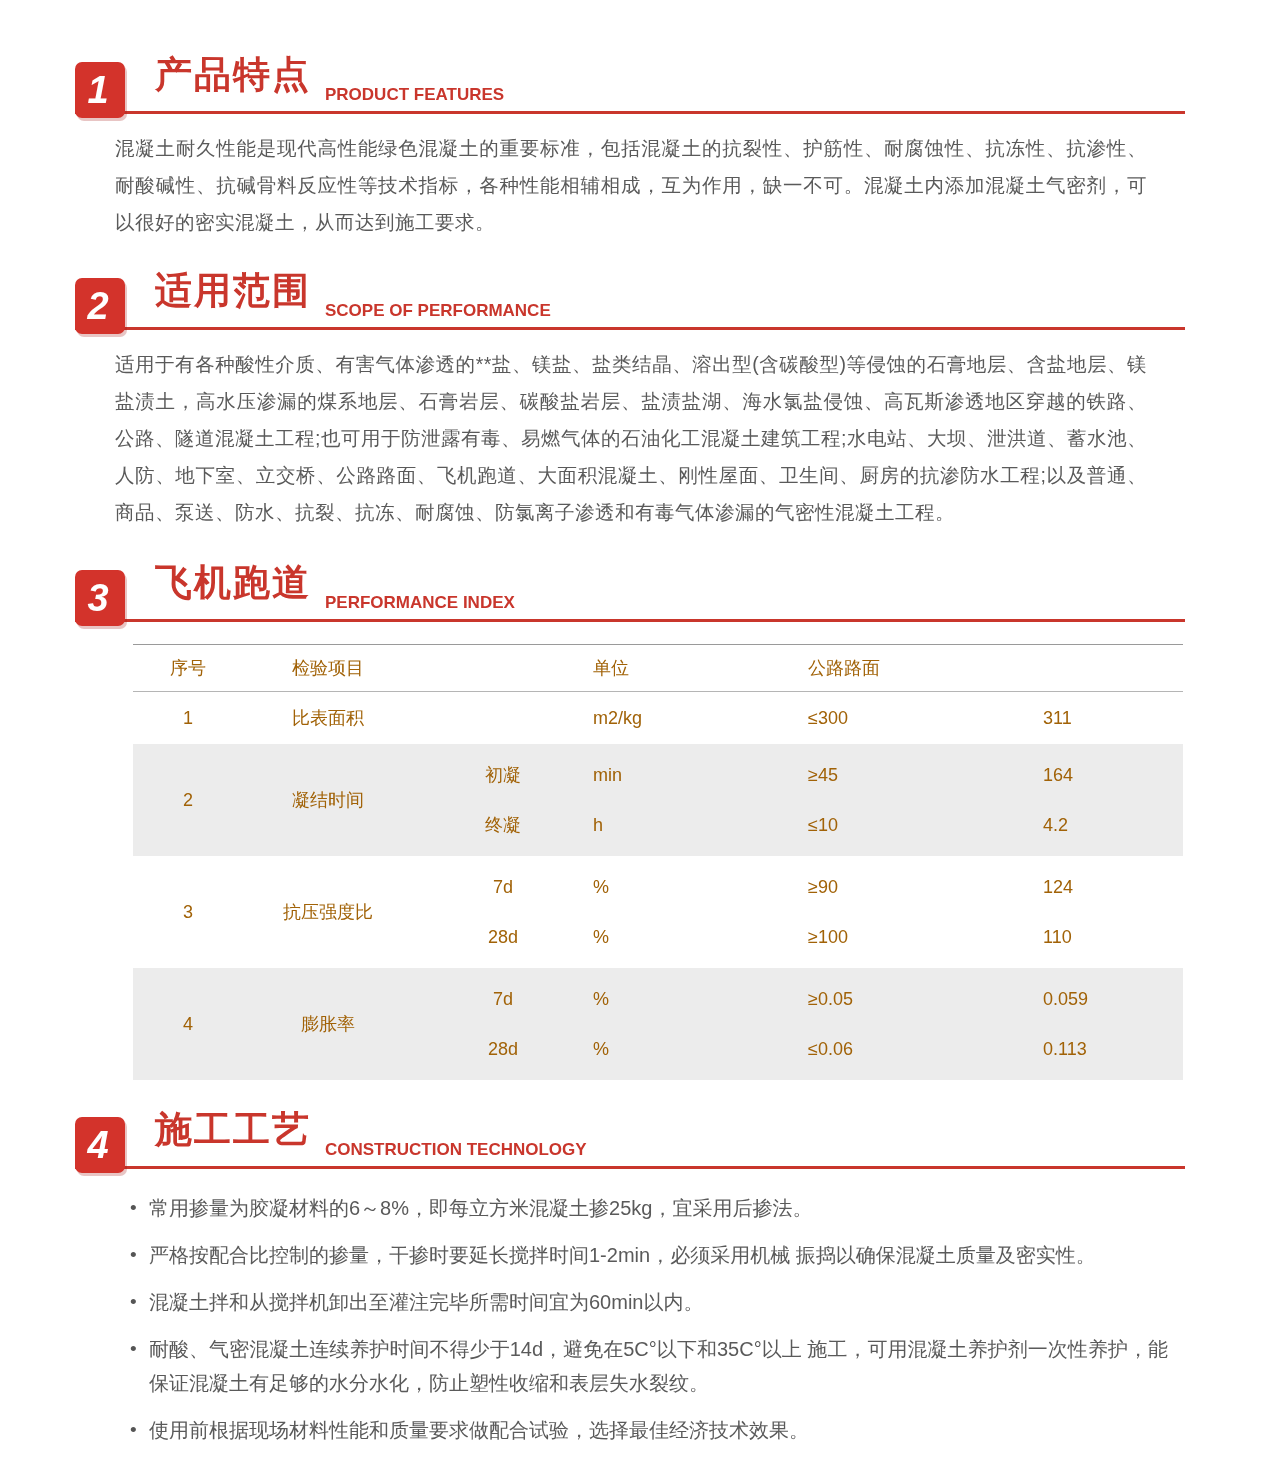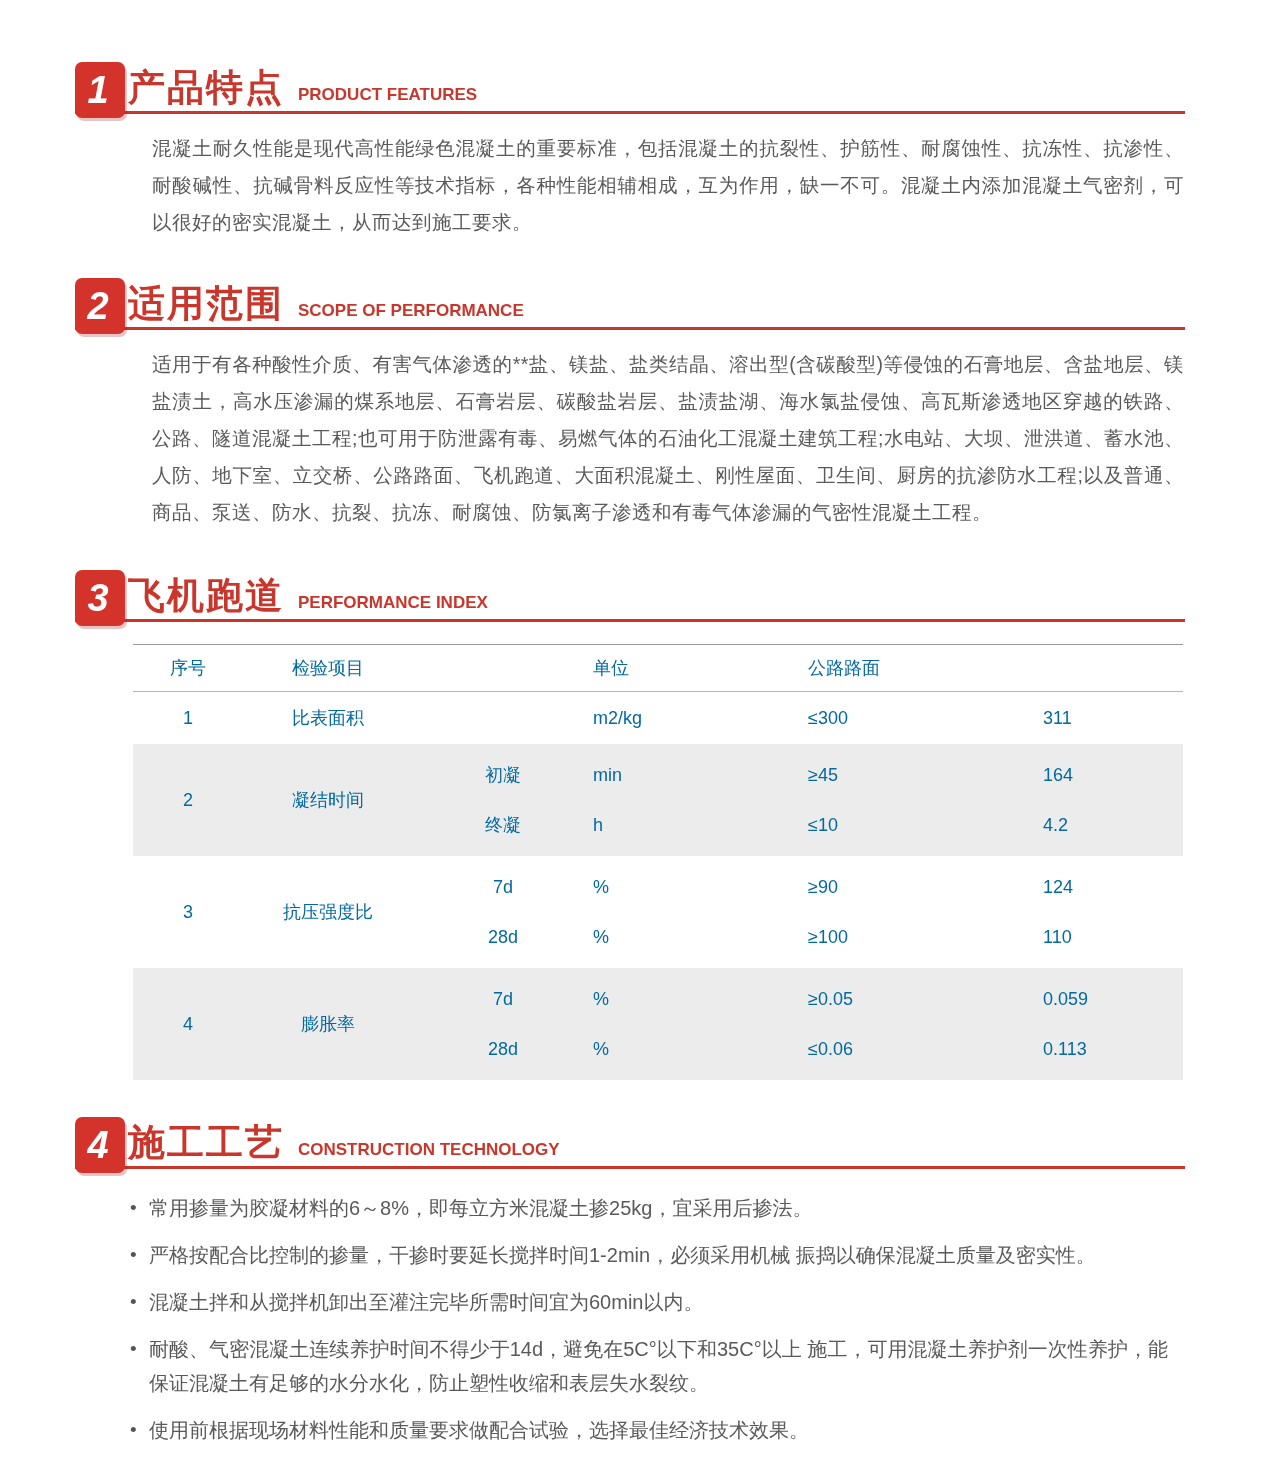--- a/index.html
+++ b/index.html
@@ -28,52 +28,52 @@
     transform:translateY(7px);
     box-shadow:2px 3px 0 rgba(165,25,20,.25);
     flex:0 0 auto;
   }
   .badge span {
     color:#ffffff; font-size:38px; font-weight:bold; font-style:italic;
     line-height:1; transform:translateX(-2px);
   }
   .sec-title-zh {
     color:#c9362c; font-size:37px; font-weight:bold;
-    margin-left:3px; letter-spacing:2px; line-height:1.1;
-    padding-bottom:2px;
+    margin-left:30px; letter-spacing:2px; line-height:1.1;
+    padding-bottom:15px;
   }
   .sec-title-en {
     color:#c9362c; font-size:17px; font-weight:bold;
     margin-left:14px; padding-bottom:6px; letter-spacing:0px;
   }
 
   
   .body-text {
-    margin:16px 25px 0 77px;
+    margin:16px 25px 0 40px;
     width:1032px;
     font-size:19.5px; line-height:37px;
     text-align:justify;
     color:#5a5a5a;
     letter-spacing:.5px;
   }
 
   
   ul.bullets { list-style:none; margin:22px 0 0 53px; width:1040px; }
   ul.bullets li {
     position:relative; padding-left:21px;
     font-size:20px; line-height:34px; color:#5a5a5a;
     margin-bottom:13px; text-align:justify;
   }
   ul.bullets li::before {
     content:"•"; position:absolute; left:2px; top:0;
     color:#555; font-size:19px;
   }
 
   
-  .ptable { margin:22px 0 0 58px; width:1050px; font-size:18px; color:#0369a1; }
+  .ptable { margin:22px 0 0 58px; width:1050px; font-size:18px; color:#a16207; }
   .trow, .tgroup {
     display:grid;
     grid-template-columns:110px 170px 180px 215px 235px 1fr;
   }
   .thead {
     grid-auto-rows:46px;
     border-top:1px solid #9a9a9a;
     border-bottom:1px solid #b5b5b5;
   }
   .rows1 { grid-auto-rows:52px; }

